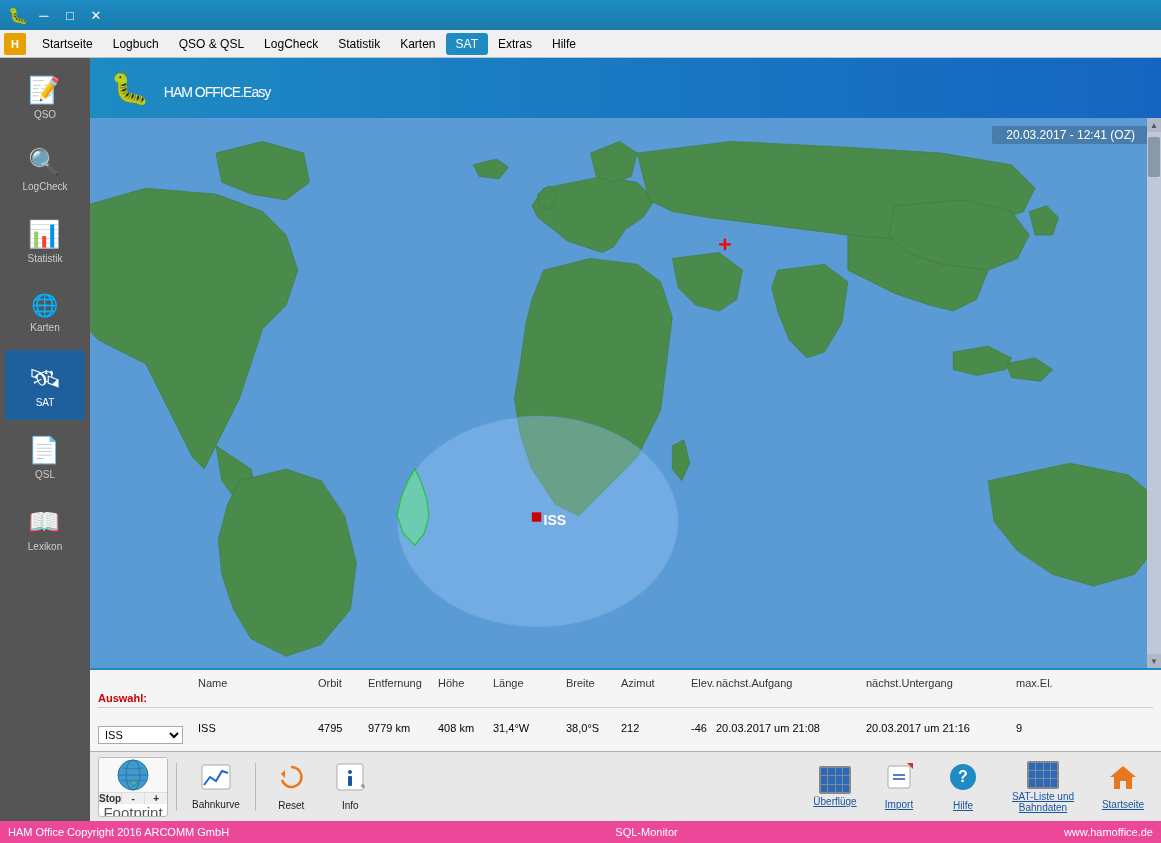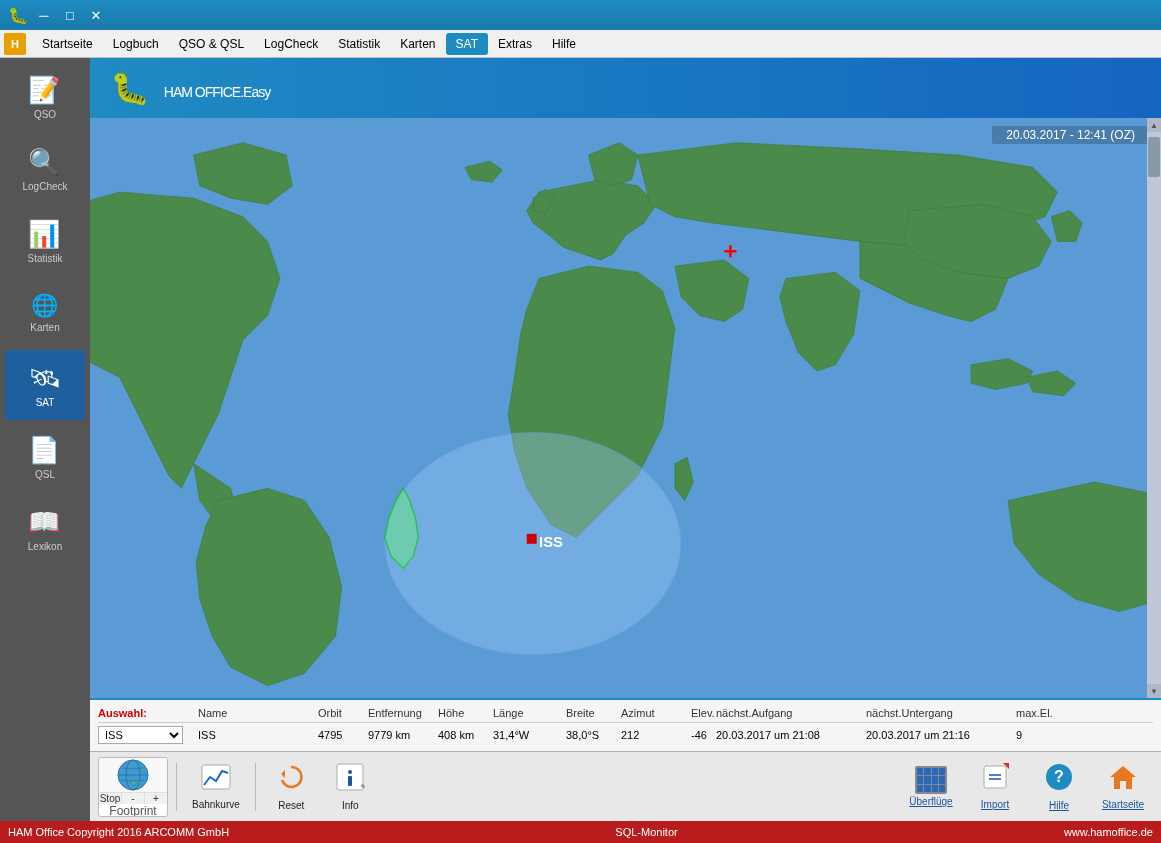--- a/index.html
+++ b/index.html
@@ -118,21 +118,21 @@
       color: #333;
     }
     .table-data-row {
       display: flex;
       padding: 3px 0;
       font-size: 11px;
       color: #000;
       align-items: center;
     }
     .table-header-row > div, .table-data-row > div { overflow: hidden; white-space: nowrap; }
-    .col-auswahl { width: 100px; color: #cc0000; font-weight: bold; }
+    .col-auswahl { width: 100px; color: #cc0000; font-weight: bold; margin-top: 15px; }
     .col-name { width: 120px; }
     .col-orbit { width: 50px; }
     .col-entfernung { width: 70px; }
     .col-hohe { width: 55px; }
     .col-lange { width: 73px; }
     .col-breite { width: 55px; }
     .col-azimut { width: 55px; }
     .col-elev { width: 40px; padding-left: 15px; }
     .col-aufgang { width: 150px; }
     .col-untergang { width: 150px; }
@@ -190,34 +190,35 @@
       align-items: center;
       justify-content: center;
       background: #f8f8f8;
       cursor: pointer;
       border-bottom: 1px solid #ddd;
       position: relative;
     }
     .footprint-bottom-btns {
       display: flex;
       height: 20px;
+      font-weight: bold;
     }
     .fp-btn {
       flex: 1;
       display: flex;
       align-items: center;
       justify-content: center;
       cursor: pointer;
       font-size: 10px;
       color: #333;
       border-right: 1px solid #ddd;
       background: #f0f0f0;
     }
     .fp-btn:last-child { border-right: none; }
-    .footprint-label { font-size: 12px; color: #555; text-align: center; }
+    .footprint-label { font-size: 15px; color: #555; text-align: center; }
 
     
     .toolbar-right {
       margin-left: auto;
       display: flex;
       align-items: center;
       gap: 4px;
     }
     .toolbar-btn-large {
       display: flex;
@@ -230,21 +231,21 @@
       border-radius: 4px;
       padding: 4px 6px;
       font-size: 10px;
       color: #1a56a0;
     }
     .toolbar-btn-large .tb-icon { font-size: 24px; margin-bottom: 2px; }
 
     
     #statusbar {
       height: 22px;
-      background: #b91c1c;
+      background: #ec4899;
       display: flex;
       align-items: center;
       padding: 0 8px;
       color: white;
       font-size: 11px;
       justify-content: space-between;
       gap: 33px;
     }
 
     
@@ -528,20 +529,39 @@
         <div class="toolbar-btn-large">
           <div class="tb-icon">
             <svg width="30" height="30" viewBox="0 0 30 30">
               <circle cx="15" cy="15" r="13" fill="#1e8bc3"></circle>
               <text x="15" y="20" text-anchor="middle" font-size="16" font-weight="bold" fill="white" font-family="Arial">?</text>
             </svg>
           </div>
           <span style="color:#1a56a0; text-decoration:underline;">Hilfe</span>
         </div>
 
+        <div class="toolbar-btn-large" style="min-width:80px;">
+          <div class="tb-icon">
+            <div style="width:32px;height:28px;display:grid;grid-template-columns:repeat(4,1fr);grid-template-rows:repeat(3,1fr);gap:1px;background:#888;padding:2px;border-radius:2px;">
+              <div style="background:#2a6aba;"></div>
+                <div style="background:#2a6aba;"></div>
+                <div style="background:#2a6aba;"></div>
+                <div style="background:#2a6aba;"></div>
+              <div style="background:#2a6aba;"></div>
+                <div style="background:#2a6aba;"></div>
+                <div style="background:#2a6aba;"></div>
+                <div style="background:#2a6aba;"></div>
+              <div style="background:#2a6aba;"></div>
+                <div style="background:#2a6aba;"></div>
+                <div style="background:#2a6aba;"></div>
+                <div style="background:#2a6aba;"></div>
+            </div>
+          </div>
+          <span style="color:#1a56a0; text-decoration:underline; text-align:center; word-wrap:break-word; white-space:normal; max-width:80px;">SAT-Liste und Bahndaten</span>
+        </div>
 
         <div class="toolbar-btn-large">
           <div class="tb-icon">
             <svg width="30" height="28" viewBox="0 0 30 28">
               <polygon points="15,3 28,14 24,14 24,26 18,26 18,18 12,18 12,26 6,26 6,14 2,14" fill="#e87820"></polygon>
             </svg>
           </div>
           <span style="color:#1a56a0; text-decoration:underline;">Startseite</span>
         </div>
 

